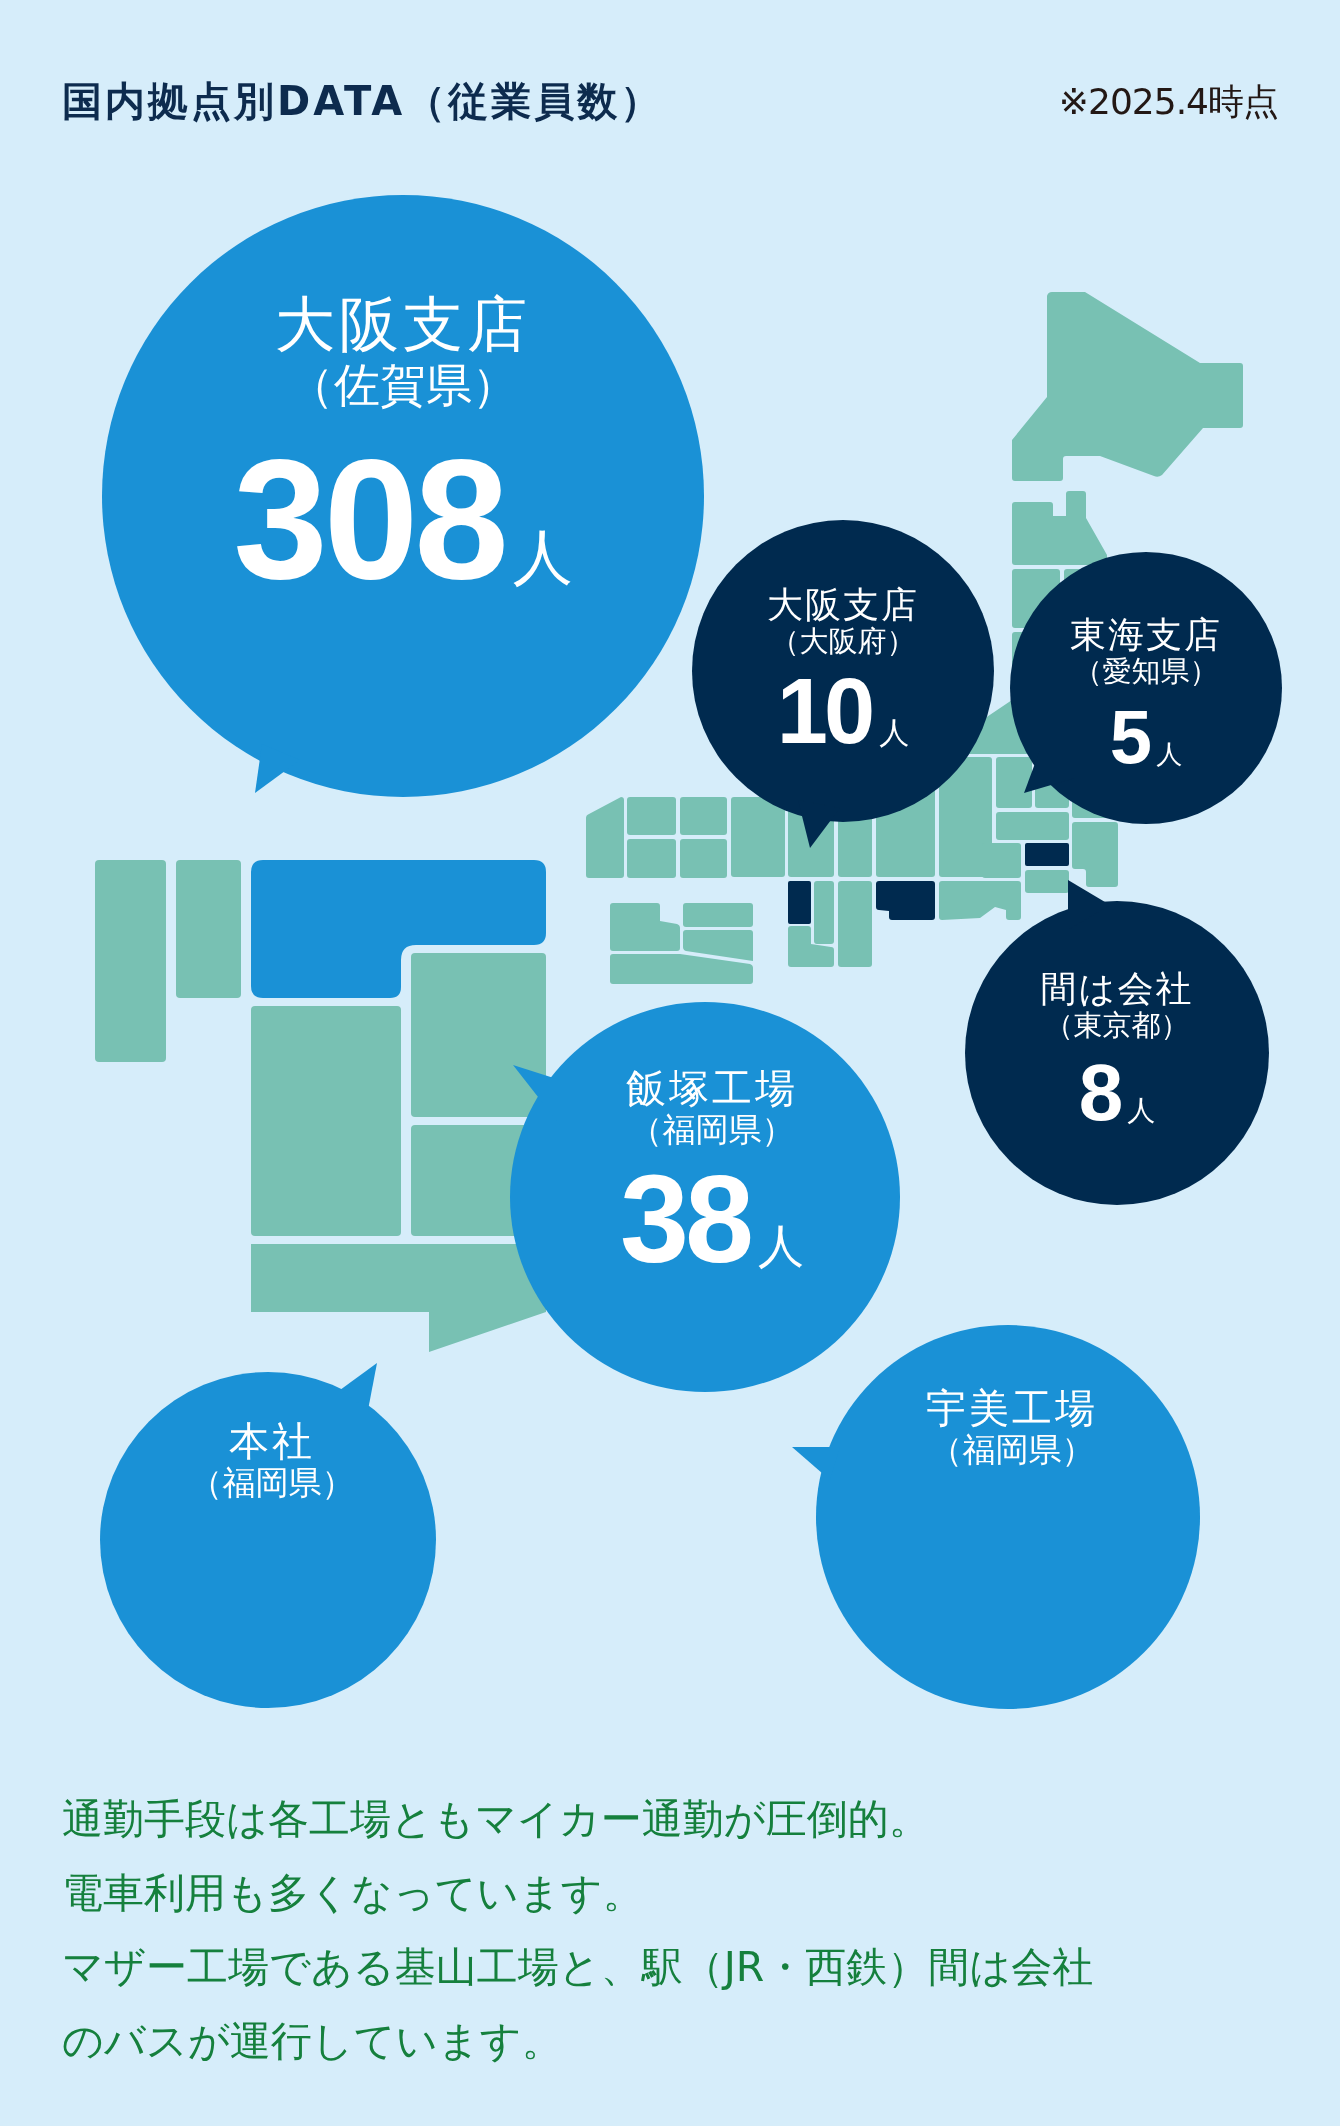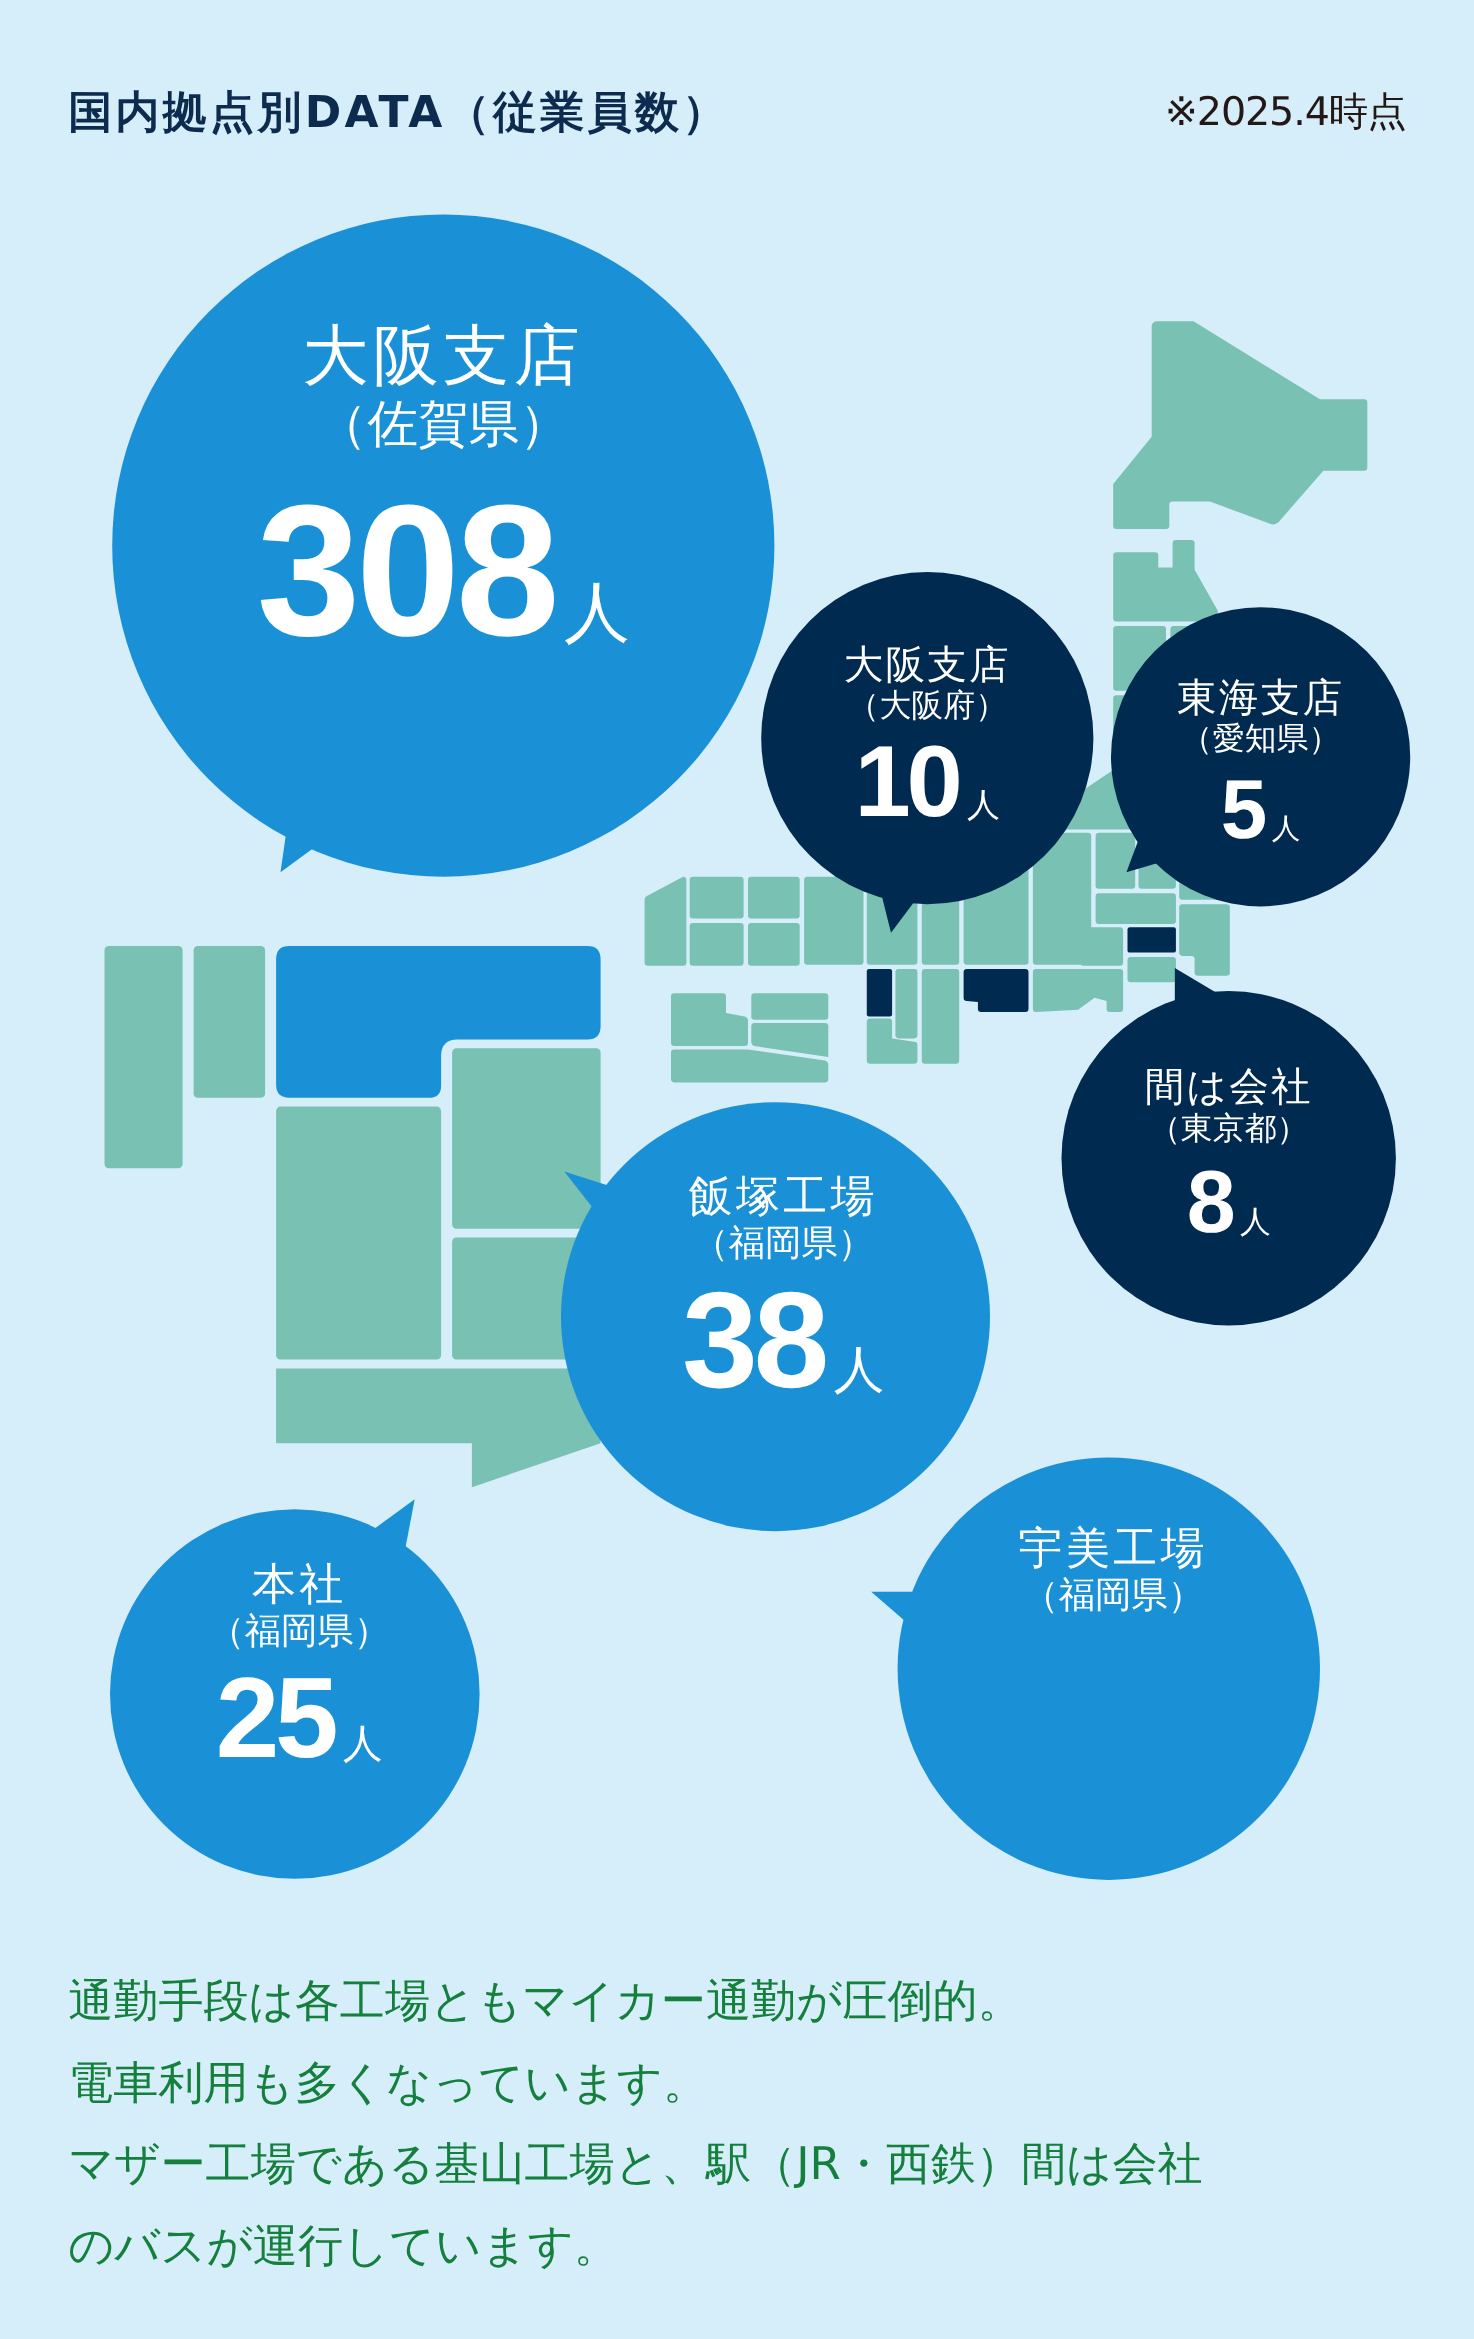--- a/index.html
+++ b/index.html
@@ -146,23 +146,20 @@
   <span class="b-name" style="font-size:40px;letter-spacing:3px;">飯塚工場</span>
   <span class="b-pref" style="font-size:33px;">（福岡県）</span>
   <span class="b-num" style="font-size:124px;margin-top:8px;">
     <span>38</span><span class="b-unit" style="font-size:46px;">人</span>
   </span>
 </div>
 
 <div class="bubble-text" style="left:272px;top:1418px;">
   <span class="b-name" style="font-size:40px;letter-spacing:3px;">本社</span>
   <span class="b-pref" style="font-size:33px;">（福岡県）</span>
-  <span class="b-num" style="font-size:104px;margin-top:8px;">
-    <span>25</span><span class="b-unit" style="font-size:36px;">人</span>
-  </span>
 </div>
 
 <div class="bubble-text" style="left:1012px;top:1385px;">
   <span class="b-name" style="font-size:40px;letter-spacing:3px;text-align:right;">宇美工場</span>
   <span class="b-pref" style="font-size:33px;">（福岡県）</span>
 </div>
 
 <div class="desc">
   <p>通勤手段は各工場ともマイカー通勤が圧倒的。</p>
   <p>電車利用も多くなっています。</p>

